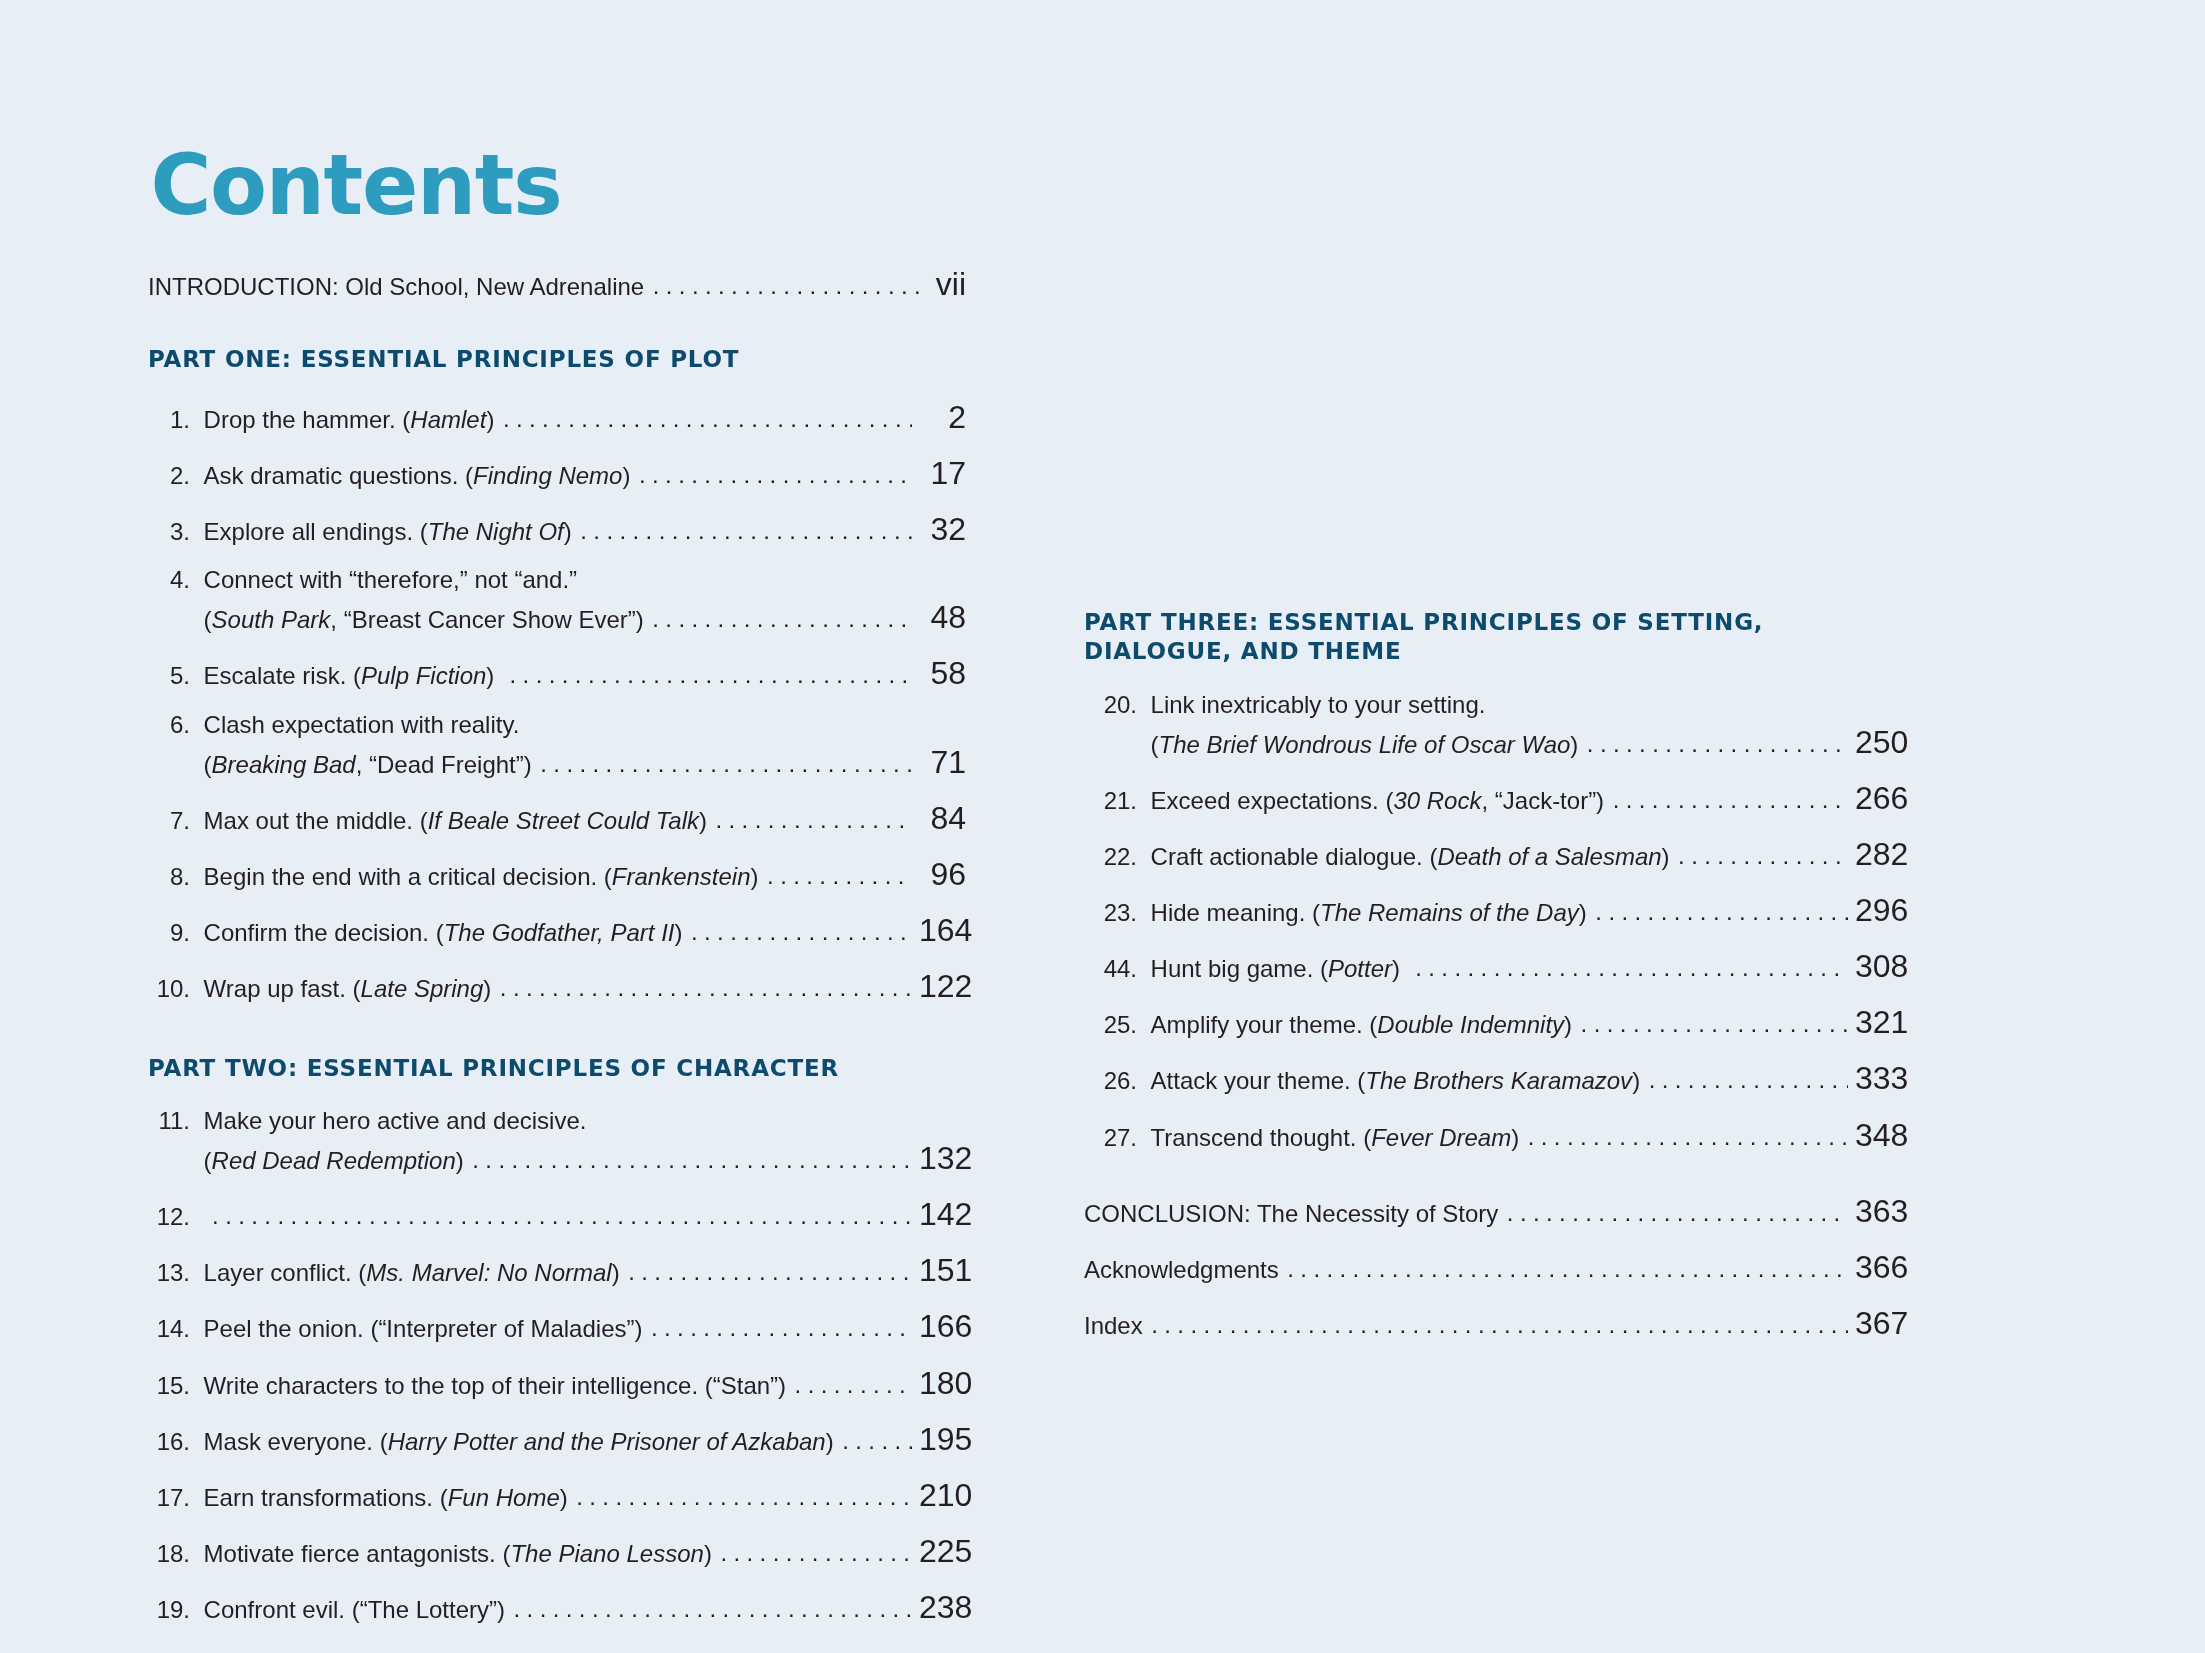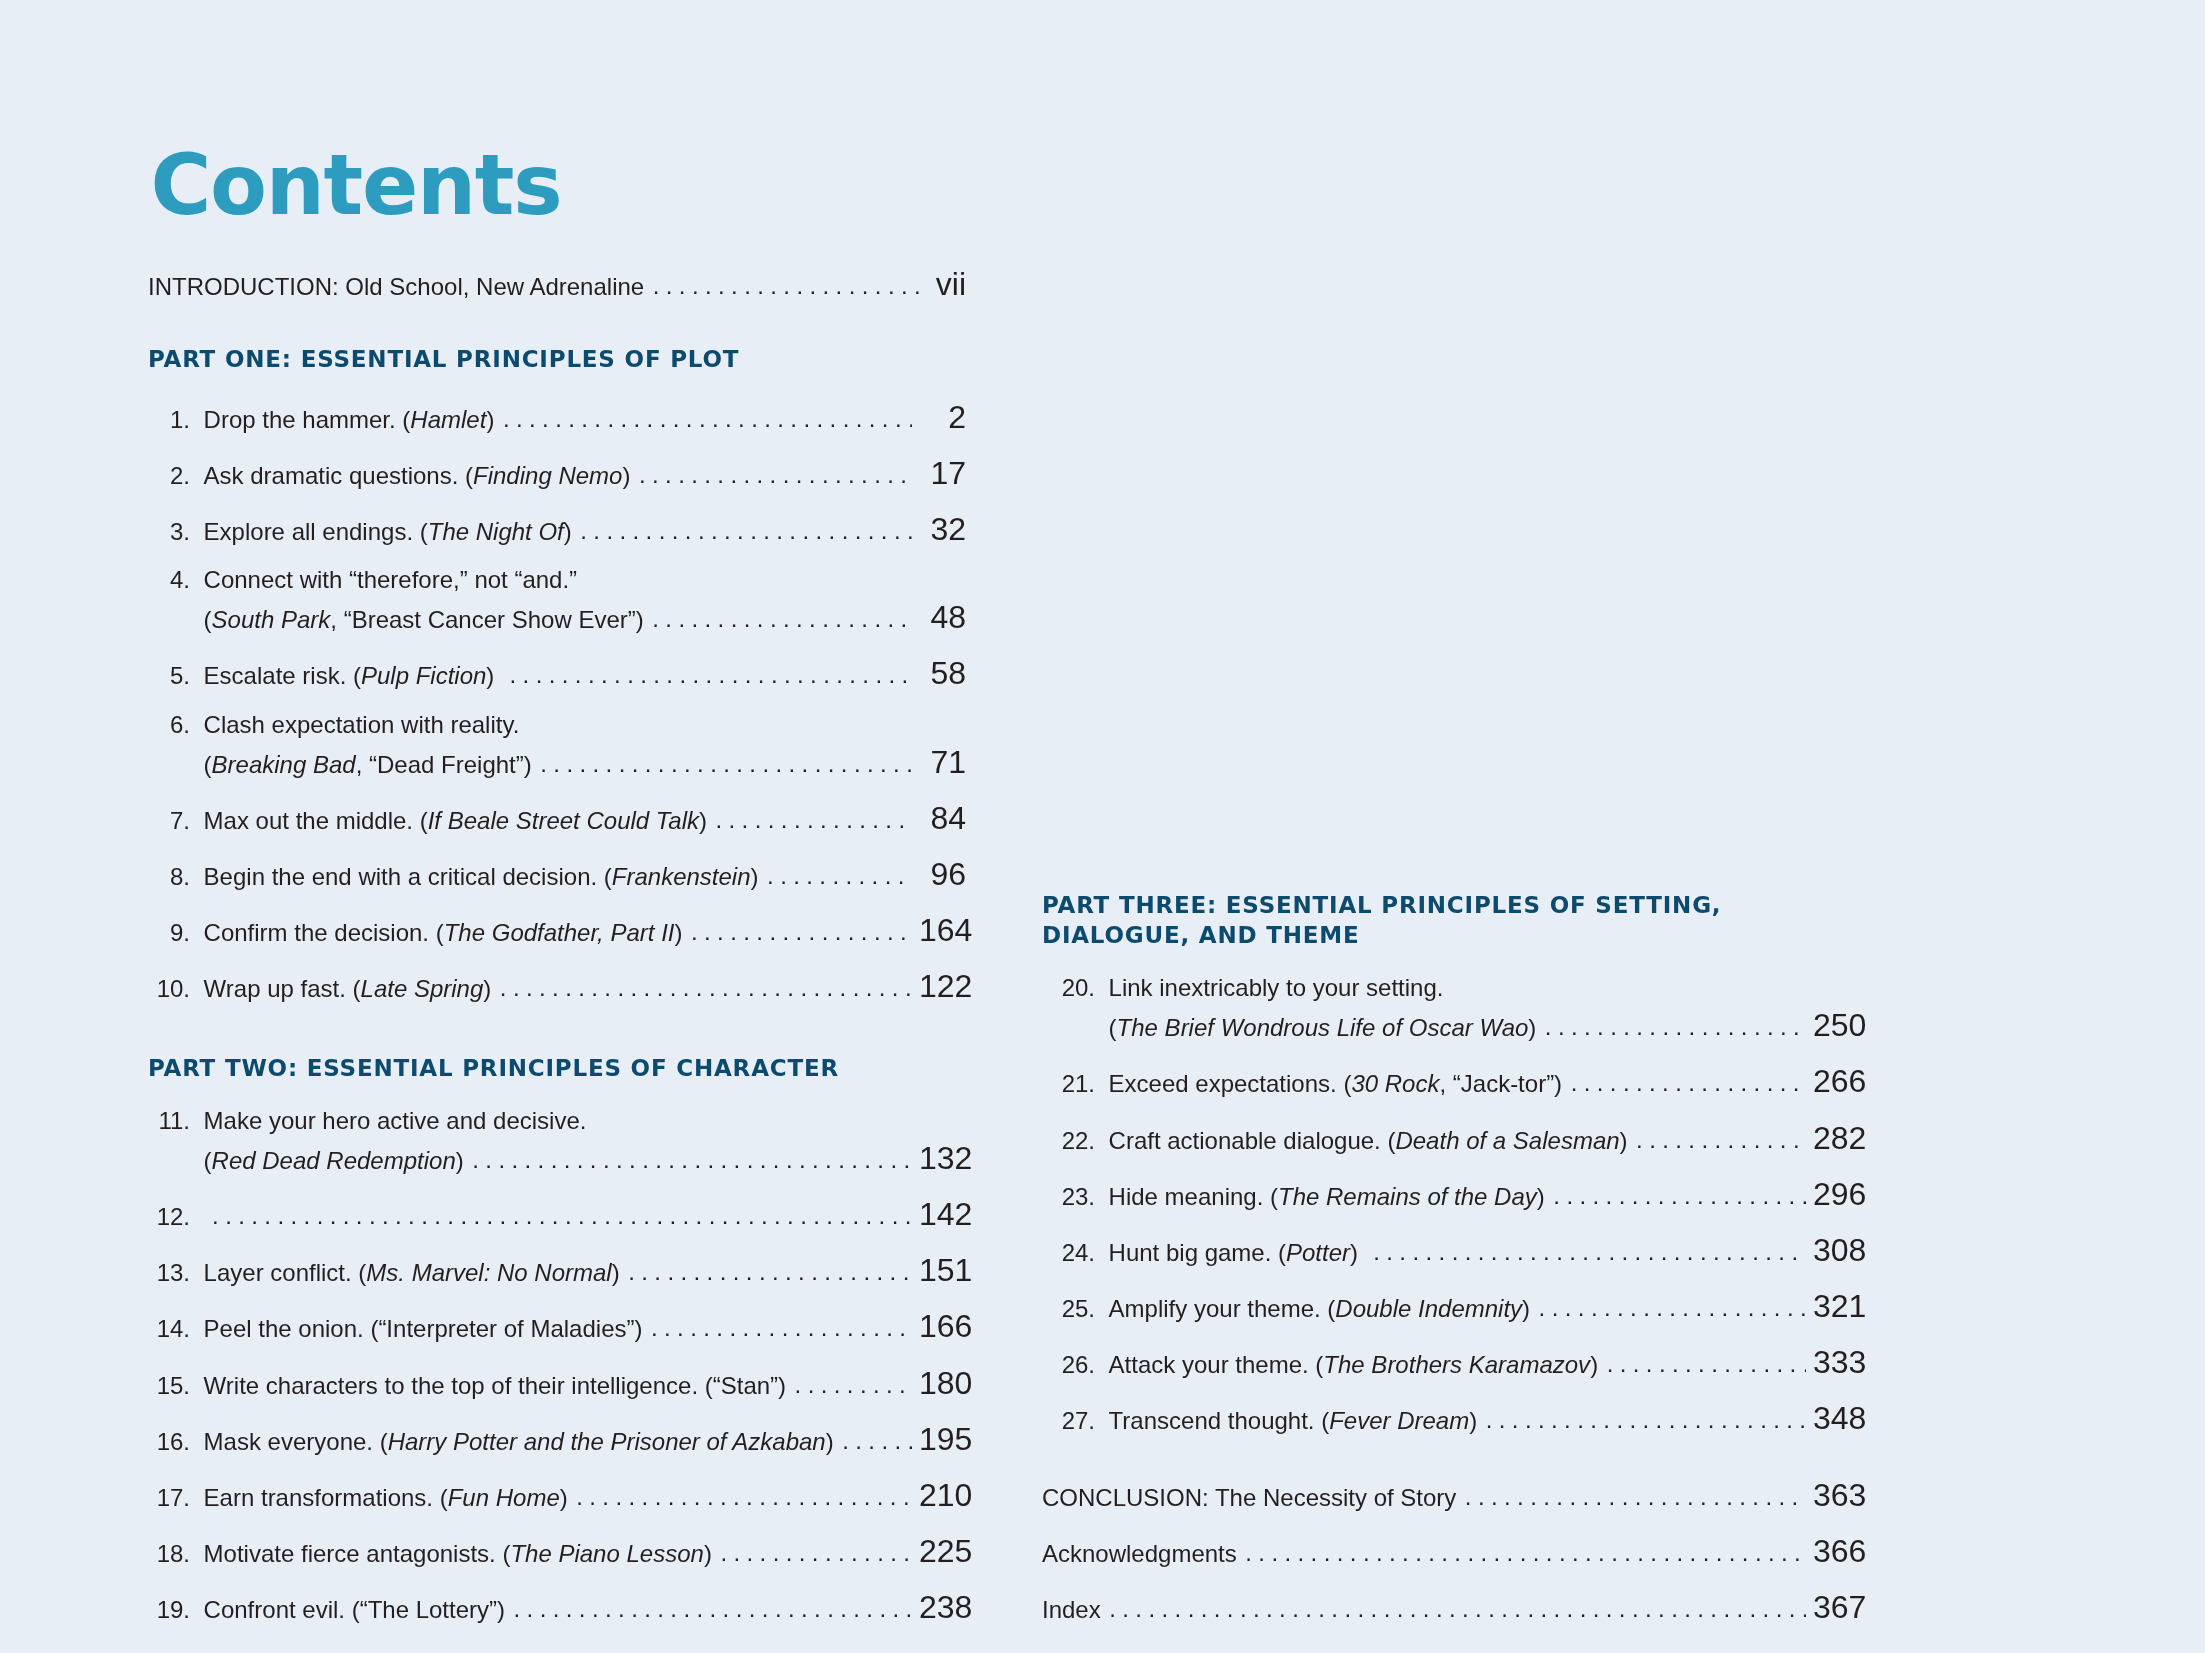--- a/index.html
+++ b/index.html
@@ -26,22 +26,22 @@
     font-weight: bold;
     font-size: 83px;
     line-height: 1.0;
     color: #2d9cbf;
     letter-spacing: -1.3px;
     margin: 0 0 36px 2.5px;
   }
   .columns {
     display: flex;
     flex-direction: row;
-    align-items: flex-end;
-    gap: 76px;
+    align-items: center;
+    gap: 118px;
     margin-top: 17px;
   }
   .col {
     width: 818px;
     flex: 0 0 auto;
   }
   .col.right {
     padding-top: 61px;
   }
 
@@ -403,21 +403,21 @@
         <div class="body">
           <div class="line">
             <span class="txt">Hide meaning. (<em>The Remains of the Day</em>)</span>
             <span class="dots">....................................................................</span>
             <span class="pg">296</span>
           </div>
         </div>
       </div>
 
       <div class="row">
-        <div class="num">24.</div>
+        <div class="num">44.</div>
         <div class="body">
           <div class="line">
             <span class="txt">Hunt big game. (<em>Potter</em>)&nbsp;</span>
             <span class="dots">....................................................................</span>
             <span class="pg">308</span>
           </div>
         </div>
       </div>
 
       <div class="row">

